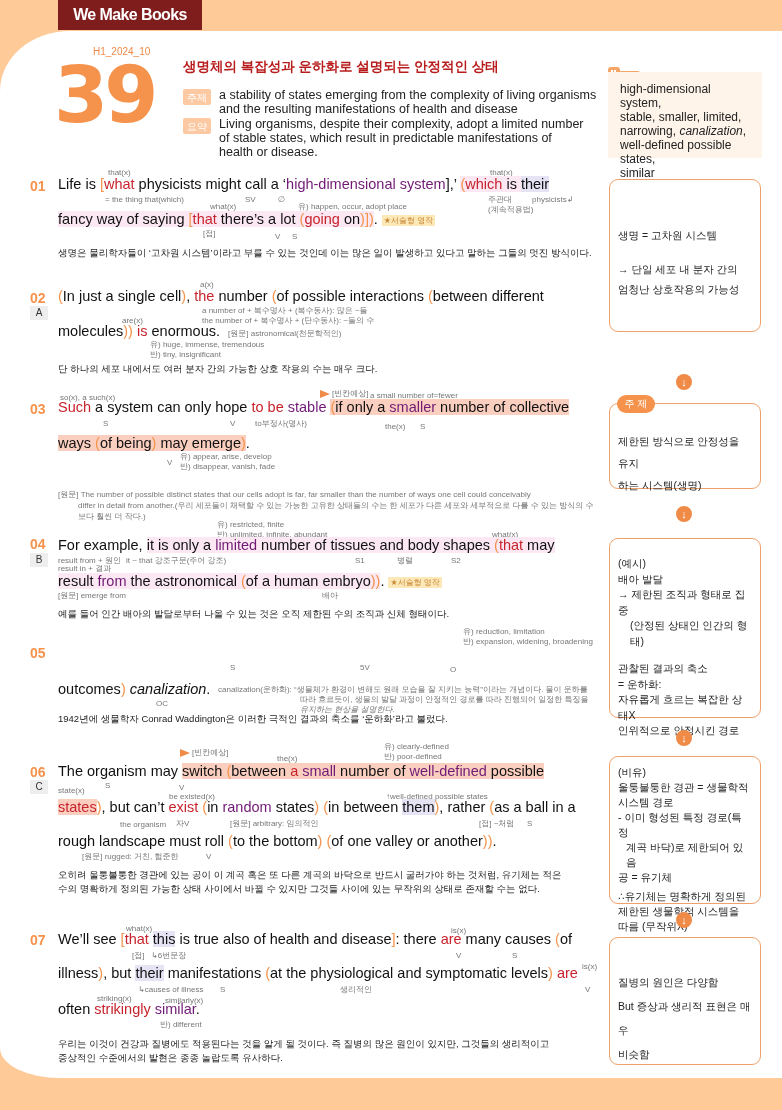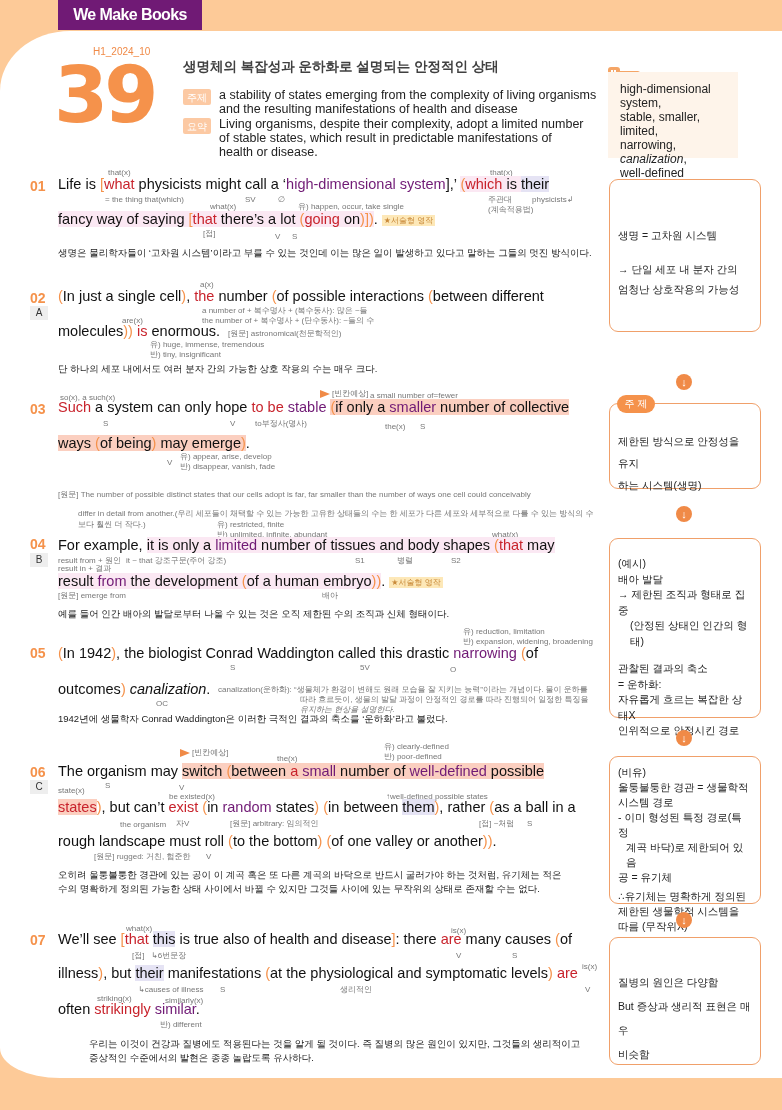--- a/index.html
+++ b/index.html
@@ -5,42 +5,42 @@
   * { box-sizing: border-box; margin: 0; padding: 0; }
   html, body { width: 782px; height: 1110px; overflow: hidden; }
   body {
     background: #fdca98;
     font-family: "Liberation Sans", "DejaVu Sans", sans-serif;
     position: relative;
     color: #222;
   }
   .brand-tab {
     position: absolute; left: 58px; top: 0; width: 144px; height: 30px;
-    background: #701a75; color: #fff; font-weight: bold; font-size: 16px;
+    background: #7f1d1d; color: #fff; font-weight: bold; font-size: 16px;
     letter-spacing: -0.6px;
     display: flex; align-items: center; justify-content: center;
   }
   .page {
     position: absolute; left: 0; top: 31px; width: 782px; height: 1047px;
     background: #fff;
     border-top-left-radius: 70px 60px;
     border-bottom-left-radius: 60px 30px;
   }
   
   .code { position: absolute; left: 93px; top: 46px; font-size: 10px; color: #f08a47; }
   .big-num {
     position: absolute; left: 54px; top: 56px; font-size: 78px; font-weight: bold;
     color: #f5924b; letter-spacing: -4px; line-height: 1; font-family: "DejaVu Sans", sans-serif;
   }
-  .title-kr { position: absolute; left: 183px; top: 58px; font-size: 13.5px; color: #404040; font-weight: bold; }
+  .title-kr { position: absolute; left: 183px; top: 58px; font-size: 13.5px; color: #b91c1c; font-weight: bold; }
   .tag { display: inline-block; background: #fcc9a3; color: #fff; font-size: 10px; padding: 2px 4px; border-radius: 2px; }
   .hdr-row { position: absolute; left: 183px; display: flex; gap: 8px; font-size: 12.5px; line-height: 14px; color: #222; }
   .hdr-row .tag { flex: 0 0 auto; height: 16px; margin-top: 1px; }
   .keybox {
-    position: absolute; left: 608px; top: 72px; width: 130px; height: 86px;
+    position: absolute; left: 608px; top: 72px; width: 154px; height: 86px;
     background: #fef4ea; padding: 10px 10px 6px 12px; font-size: 12px; line-height: 14px;
   }
   .key-icon { position: absolute; left: 608px; top: 66px; width: 32px; height: 12px; }
 
   
   .sent { position: absolute; left: 30px; width: 570px; }
   .sent-num { position: absolute; left: 0; top: 0; font-size: 14px; font-weight: bold; color: #f5924b; }
   .sent-label { position: absolute; left: 0; top: 20px; width: 18px; height: 14px; background: #eee; font-size: 10px; text-align: center; line-height: 14px; color: #333; }
   .en { position: absolute; left: 28px; font-size: 14.5px; white-space: nowrap; color: #111; }
   .ann { position: absolute; font-size: 8px; color: #777; white-space: nowrap; line-height: 9px; }
@@ -117,21 +117,21 @@
   <div class="en" style="top:8px;">
     <span>Life is </span><span class="br">[</span><span class="red">what</span><span> physicists might call</span><span> a ‘</span><span class="blue">high-dimensional system</span><span>],’ </span><span class="hl-pink"><span class="br">(</span><span class="red">which</span><span> is </span><span class="hl-lav">their</span></span>
   </div>
   <span class="ann" style="left:75px; top:27px;">= the thing that(which)</span>
   <span class="ann" style="left:215px; top:27px;">SV</span>
   <span class="ann" style="left:248px; top:27px;">∅</span>
   <span class="ann" style="left:458px; top:27px;">주관대</span>
   <span class="ann" style="left:458px; top:37px;">(계속적용법)</span>
   <span class="ann" style="left:502px; top:27px;">physicists↲</span>
   <span class="ann" style="left:180px; top:34px;">what(x)</span>
-  <span class="ann" style="left:268px; top:34px;">유) happen, occur, take single</span>
+  <span class="ann" style="left:268px; top:34px;">유) happen, occur, adopt place</span>
   <div class="en" style="top:43px;border-radius:7px;">
     <span class="hl-pink"><span>fancy way of saying </span><span class="br">[</span><span class="red">that</span><span> there’s a lot</span><span> </span><span class="br">(</span><span class="red">going</span><span> on</span><span class="br">)</span><span class="br">])</span></span><span>. </span><span class="star">★서술형 영작</span>
   </div>
   <span class="ann" style="left:173px; top:61px;">[접]</span>
   <span class="ann" style="left:245px; top:64px;">V</span>
   <span class="ann" style="left:262px; top:64px;">S</span>
   <div class="kr" style="top:78px;">생명은 물리학자들이 ‘고차원 시스템’이라고 부를 수 있는 것인데 이는 많은 일이 발생하고 있다고 말하는 그들의 멋진 방식이다.</div>
 </div>
 
 <div class="sent" style="top:280px; height:95px;">
@@ -167,55 +167,52 @@
   <span class="ann" style="left:355px; top:37px;">the(x)</span>
   <span class="ann" style="left:390px; top:37px;">S</span>
   <div class="en" style="top:50px;">
     <span class="hl-salmon"><span>ways </span><span class="br">(</span><span>of being</span><span class="br">)</span><span> may emerge</span><span class="br">)</span></span><span>.</span>
   </div>
   <span class="ann" style="left:137px; top:73px;">V</span>
   <span class="ann" style="left:150px; top:67px;">유) appear, arise, develop</span>
   <span class="ann" style="left:150px; top:77px;">반) disappear, vanish, fade</span>
   <div class="kr-src" style="top:104px;">
     <div>[원문] The number of possible distinct states that our cells adopt is far, far smaller than the number of ways one cell could conceivably</div>
-    <div style="padding-left:20px;margin-top:8px;">differ in detail from another.(우리 세포들이 채택할 수 있는 가능한 고유한 상태들의 수는 한 세포가 다른 세포와 세부적으로 다를 수 있는 방식의 수</div>
+    <div style="padding-left:20px;">differ in detail from another.(우리 세포들이 채택할 수 있는 가능한 고유한 상태들의 수는 한 세포가 다른 세포와 세부적으로 다를 수 있는 방식의 수</div>
     <div style="padding-left:20px;">보다 훨씬 더 작다.)</div>
   </div>
 </div>
 
 <div class="sent" style="top:518px; height:105px;">
   <div class="sent-num" style="top:18px;">04</div>
   <div class="sent-label" style="top:35px;">B</div>
   <span class="ann" style="left:187px; top:2px;">유) restricted, finite</span>
   <span class="ann" style="left:187px; top:12px;">반) unlimited, infinite, abundant</span>
   <span class="ann" style="left:462px; top:12px;">what(x)</span>
   <div class="en" style="top:19px;">
     <span>For example, </span><span class="hl-pink"><span>it is only a </span><span class="blue">limited</span><span> number of tissues and body shapes </span><span class="br">(</span><span class="red">that</span><span> may</span></span>
   </div>
   <span class="ann" style="left:28px; top:38px;">result from + 원인</span>
   <span class="ann" style="left:28px; top:46px;">result in     + 결과</span>
   <span class="ann" style="left:96px; top:38px;">it ~ that 강조구문(주어 강조)</span>
   <span class="ann" style="left:325px; top:38px;">S1</span>
   <span class="ann" style="left:367px; top:38px;">병렬</span>
   <span class="ann" style="left:421px; top:38px;">S2</span>
   <div class="en" style="top:55px;">
-    <span class="hl-pink"><span>result </span><span class="blue">from</span><span> the development </span><span class="br">(</span><span>of a human embryo</span><span class="br">))</span></span><span>. </span><span class="star">★서술형 영작</span>
+    <span class="hl-pink"><span>result </span><span class="blue">from</span><span> the astronomical </span><span class="br">(</span><span>of a human embryo</span><span class="br">))</span></span><span>. </span><span class="star">★서술형 영작</span>
   </div>
   <span class="ann" style="left:28px; top:73px;">[원문] emerge from</span>
   <span class="ann" style="left:292px; top:73px;">배아</span>
   <div class="kr" style="top:89px;">예를 들어 인간 배아의 발달로부터 나올 수 있는 것은 오직 제한된 수의 조직과 신체 형태이다.</div>
 </div>
 
 <div class="sent" style="top:625px; height:105px;">
   <div class="sent-num" style="top:20px;">05</div>
   <span class="ann" style="left:433px; top:2px;">유) reduction, limitation</span>
   <span class="ann" style="left:433px; top:12px;">반) expansion, widening, broadening</span>
-  <div class="en" style="top:20px;">
-    <span class="br">(</span><span>In 1942</span><span class="br">)</span><span>, the biologist Conrad Waddington called this drastic </span><span class="blue">narrowing</span><span> </span><span class="br">(</span><span>of</span>
-  </div>
   <span class="ann" style="left:200px; top:38px;">S</span>
   <span class="ann" style="left:330px; top:38px;">5V</span>
   <span class="ann" style="left:420px; top:40px;">O</span>
   <div class="en" style="top:56px;">
     <span>outcomes</span><span class="br">)</span><span> </span><i>canalization</i><span>.</span>
   </div>
   <span class="ann" style="left:188px; top:60px;">canalization(운하화): “생물체가 환경이 변해도 원래 모습을 잘 지키는 능력”이라는 개념이다. 물이 운하를</span>
   <span class="ann" style="left:270px; top:70px;">따라 흐르듯이, 생물의 발달 과정이 안정적인 경로를 따라 진행되어 일정한 특징을</span>
   <span class="ann" style="left:270px; top:80px;font-style:italic;">유지하는 현상을 설명한다.</span>
   <span class="ann" style="left:126px; top:74px;">OC</span>
@@ -241,21 +238,21 @@
     <span class="hl-salmon red">states</span><span class="br">)</span><span>, but</span><span> can’t </span><span class="red">exist</span><span> </span><span class="br">(</span><span>in </span><span class="blue">random</span><span> states</span><span class="br">)</span><span> </span><span class="br">(</span><span>in between </span><span class="hl-lav">them</span><span class="br">)</span><span>, rather </span><span class="br">(</span><span>as a ball in a</span>
   </div>
   <span class="ann" style="left:90px; top:78px;">the organism</span>
   <span class="ann" style="left:146px; top:77px;">자V</span>
   <span class="ann" style="left:200px; top:77px;">[원문] arbitrary: 임의적인</span>
   <span class="ann" style="left:449px; top:77px;">[접] ~처럼</span>
   <span class="ann" style="left:497px; top:77px;">S</span>
   <div class="en" style="top:91px;">
     <span>rough landscape must roll </span><span class="br">(</span><span>to the bottom</span><span class="br">)</span><span> </span><span class="br">(</span><span>of one valley or another</span><span class="br">))</span><span>.</span>
   </div>
-  <span class="ann" style="left:24px; top:110px;padding-left:40px;">[원문] rugged: 거친, 험준한</span>
+  <span class="ann" style="left:12px; top:110px;padding-left:40px;">[원문] rugged: 거친, 험준한</span>
   <span class="ann" style="left:176px; top:110px;">V</span>
   <div class="kr" style="top:126px;">
     <div>오히려 울퉁불퉁한 경관에 있는 공이 이 계곡 혹은 또 다른 계곡의 바닥으로 반드시 굴러가야 하는 것처럼, 유기체는 적은</div>
     <div>수의 명확하게 정의된 가능한 상태 사이에서 바뀔 수 있지만 그것들 사이에 있는 무작위의 상태로 존재할 수는 없다.</div>
   </div>
 </div>
 
 <div class="sent" style="top:922px; height:145px;">
   <div class="sent-num" style="top:10px;">07</div>
   <span class="ann" style="left:96px; top:2px;">what(x)</span>
@@ -274,21 +271,21 @@
   <span class="ann" style="left:108px; top:63px;">↳causes of illness</span>
   <span class="ann" style="left:190px; top:63px;">S</span>
   <span class="ann" style="left:310px; top:63px;">생리적인</span>
   <span class="ann" style="left:555px; top:63px;">V</span>
   <span class="ann" style="left:67px; top:72px;">striking(x)</span>
   <span class="ann" style="left:135px; top:74px;">similarly(x)</span>
   <div class="en" style="top:79px;">
     <span>often </span><span class="red">strikingly</span><span> </span><span class="blue">similar</span><span>.</span>
   </div>
   <span class="ann" style="left:130px; top:98px;">반) different</span>
-  <div class="kr" style="top:115px;margin-left:31px;">
+  <div class="kr" style="top:115px;">
     <div>우리는 이것이 건강과 질병에도 적용된다는 것을 알게 될 것이다. 즉 질병의 많은 원인이 있지만, 그것들의 생리적이고</div>
     <div>증상적인 수준에서의 발현은 종종 놀랍도록 유사하다.</div>
   </div>
 </div>
 
 <div class="rbox" style="top:179px; height:153px; padding-top:48px;">
   <div>생명 = 고차원 시스템</div>
   <div style="height:14px;"></div>
   <div style="height:6px;"></div>
   <div>→ 단일 세포 내 분자 간의</div>

